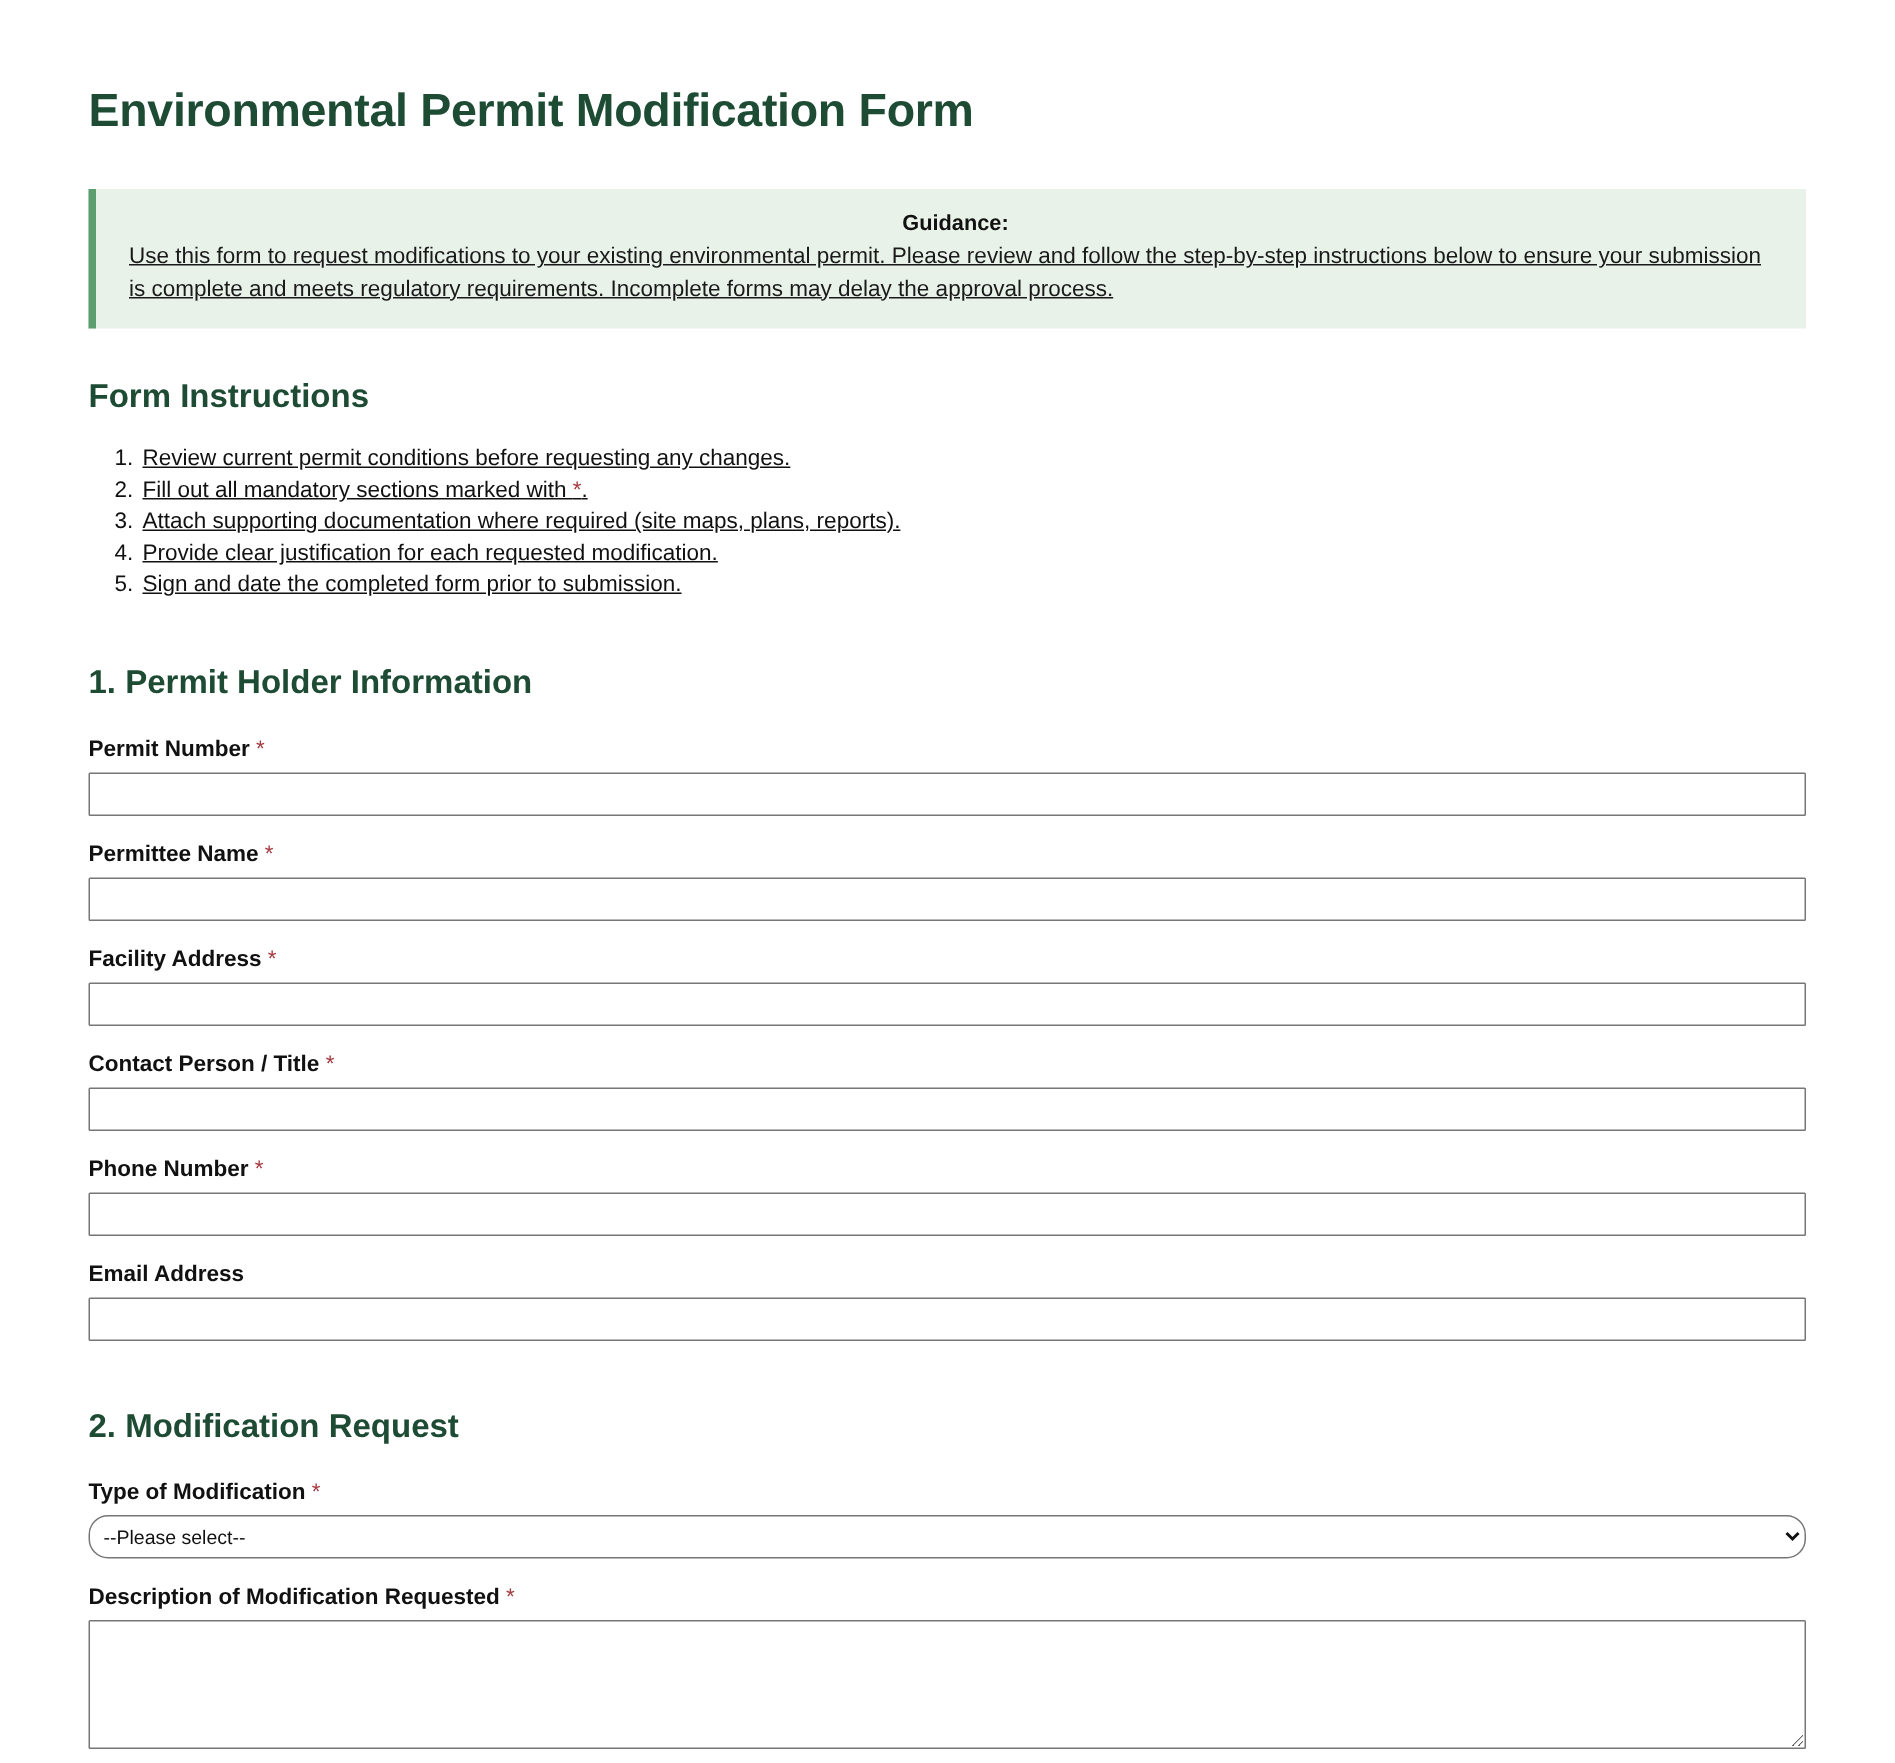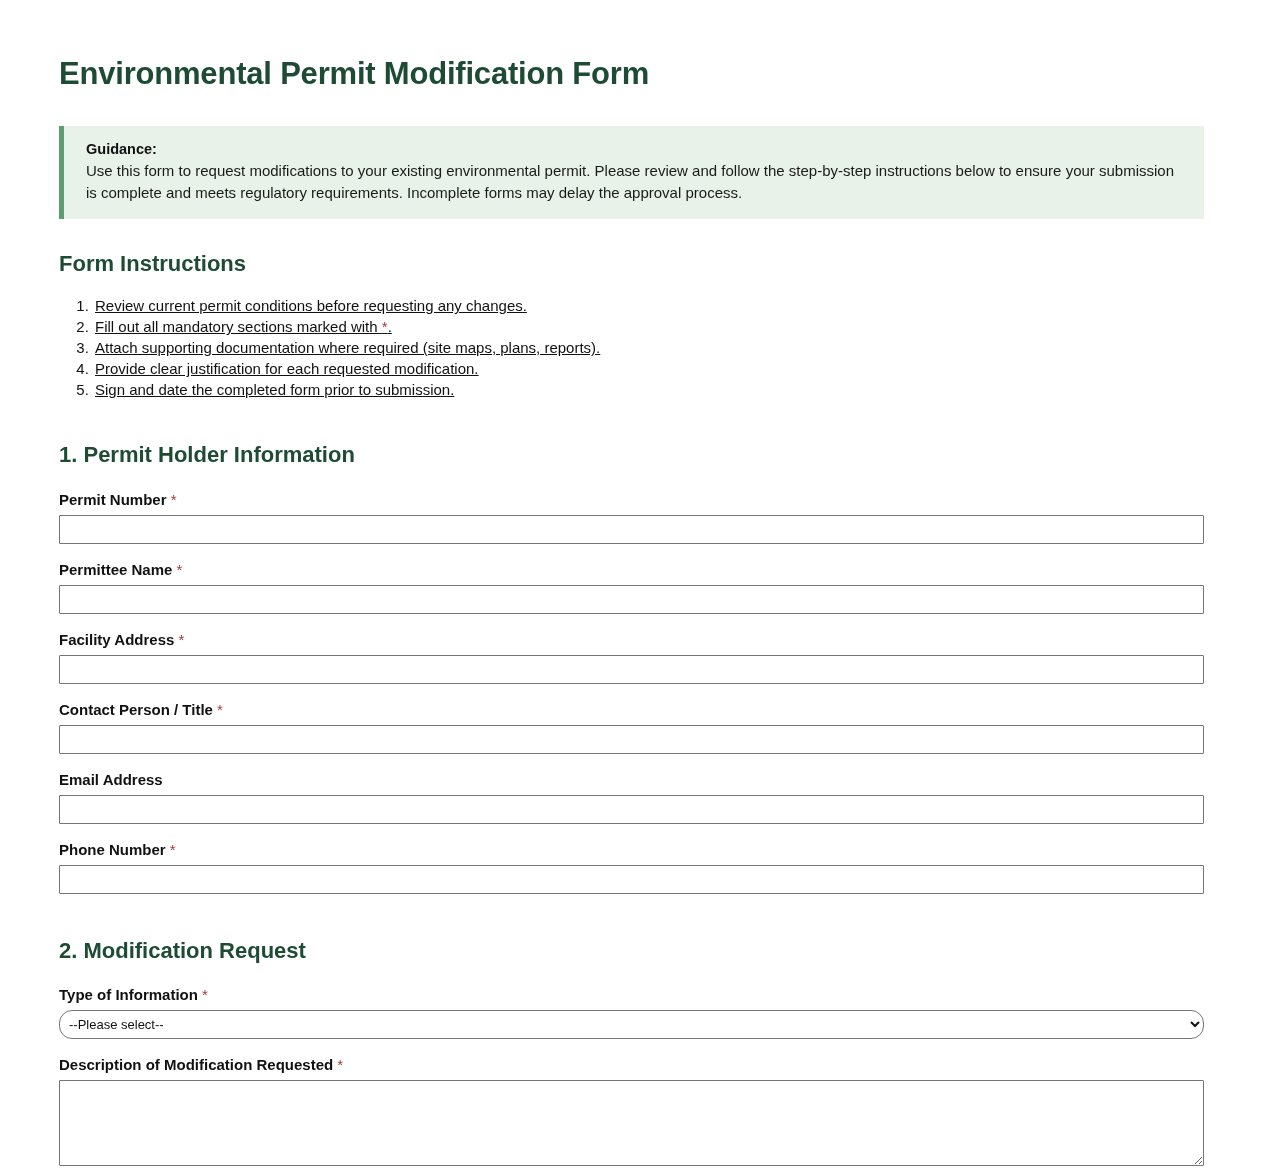--- a/index.html
+++ b/index.html
@@ -35,27 +35,29 @@
     padding: 14px 16px 16px 22px;
     width: 1145px;
     box-sizing: border-box;
   }
   .guidance-title {
     font-weight: bold;
     font-size: 14.5px;
     line-height: 1.35;
     color: #111111;
     margin: 0 0 1px 0;
+    text-align: center;
   }
   .guidance-body {
     font-size: 15px;
     line-height: 1.42;
     color: #1a1a1a;
     margin: 0;
     max-width: 1110px;
+    text-decoration: underline;
   }
   h2.section-heading {
     font-size: 22px;
     font-weight: bold;
     color: #1e4b34;
     margin: 0;
     line-height: 1.2;
   }
   .instructions-heading-wrap { margin-top: 32px; }
   ol.instructions {
@@ -170,35 +172,35 @@
       <label class="field-label"><span>Facility Address</span> <span class="req">*</span></label>
       <input class="text-input" type="text" value="" style="">
     </div>
 
     <div class="field">
       <label class="field-label"><span>Contact Person / Title</span> <span class="req">*</span></label>
       <input class="text-input" type="text" value="" style="">
     </div>
 
     <div class="field">
+      <label class="field-label"><span>Phone Number</span> <span class="req">*</span></label>
+      <input class="text-input" type="text" value="" style="">
+    </div>
+
+    <div class="field">
       <label class="field-label"><span>Email Address</span><span class="req"></span></label>
-      <input class="text-input" type="text" value="" style="">
-    </div>
-
-    <div class="field">
-      <label class="field-label"><span>Phone Number</span> <span class="req">*</span></label>
       <input class="text-input" type="text" value="" style="">
     </div>
   </div>
 
   <div class="section-2-wrap">
     <h2 class="section-heading">2. Modification Request</h2>
 
     <div class="field">
-      <label class="field-label"><span>Type of Information</span> <span class="req">*</span></label>
+      <label class="field-label"><span>Type of Modification</span> <span class="req">*</span></label>
       <select class="select-input">
         <option>--Please select--</option>
       </select>
     </div>
 
     <div class="field">
       <label class="field-label"><span>Description of Modification Requested</span> <span class="req">*</span></label>
       <textarea class="textarea-input ta-description" style=""></textarea>
     </div>
 

